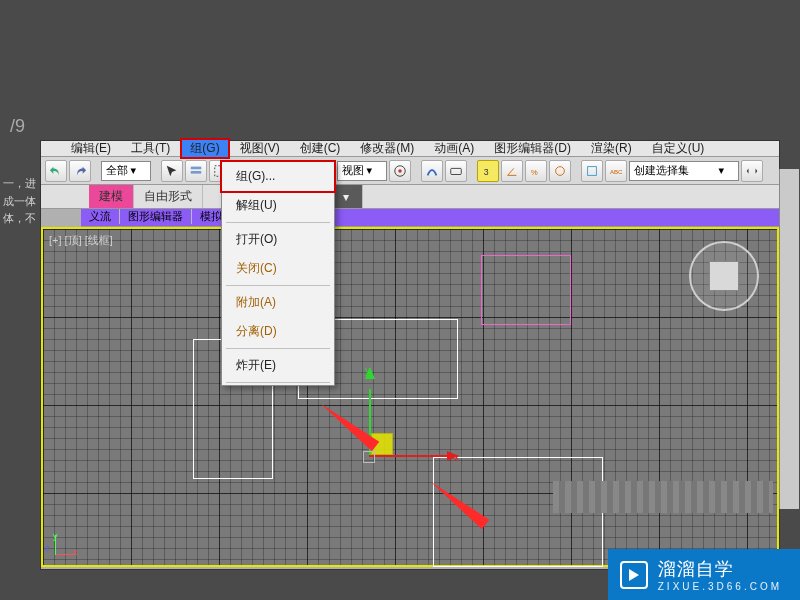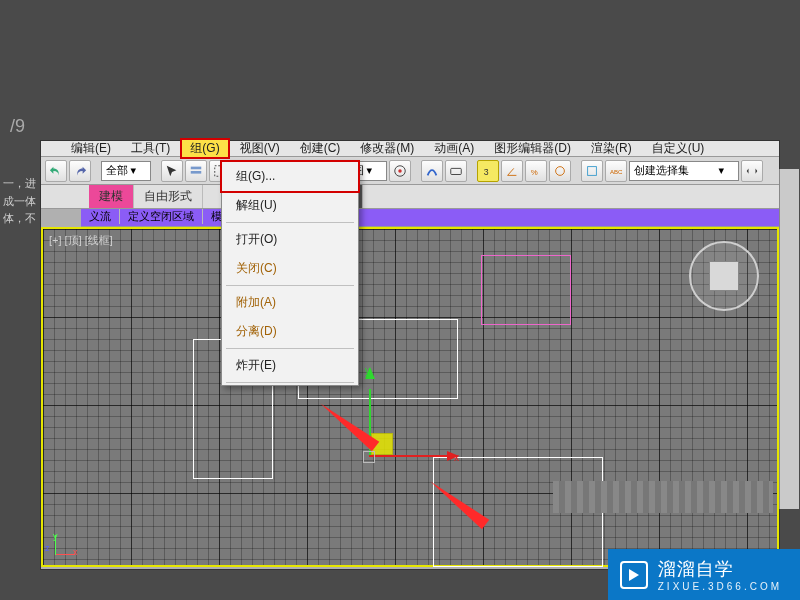--- a/index.html
+++ b/index.html
@@ -29,21 +29,21 @@
     align-items: center;
     padding-left: 20px;
   }
   .menu-item {
     padding: 2px 10px;
     cursor: default;
     font-size: 12px;
     color: #222;
   }
   .menu-item.open {
-    background: #fde047;
+    background: #3b82f6;
     border: 2px solid #d30000;
     padding: 0 8px;
   }
   .toolbar-row {
     display: flex;
     align-items: center;
     height: 28px;
     background: #d8d8d8;
     border-bottom: 1px solid #999;
     padding: 0 4px;
@@ -158,21 +158,21 @@
   .world-axis .wx { position:absolute; font-size:9px; color:#ff5050; left:18px; bottom:-2px; }
   .world-axis .wz { position:absolute; font-size:9px; color:#5560ff; left:-10px; bottom:2px; }
   .world-axis .lines { width:24px; height:24px; position:relative; }
   .world-axis .lines .lx { position:absolute; left:0; bottom:0; width:20px; height:1px; background:#ff5050;}
   .world-axis .lines .ly { position:absolute; left:0; bottom:0; width:1px; height:20px; background:#4fff4f;}
 
   .dropdown {
     position:absolute;
     left: 180px;
     top: 20px;
-    width: 138px;
+    width: 114px;
     background: #f2f2f2;
     border: 1px solid #8a8a8a;
     box-shadow: 3px 3px 6px rgba(0,0,0,0.35);
     z-index: 50;
   }
   .dropdown .dd-item {
     padding: 6px 14px;
     font-size: 12px;
     color: #222;
     display:flex; justify-content:space-between; align-items:center;
@@ -377,21 +377,21 @@
   <div class="ribbon">
     <div class="ribbon-tab active">建模</div>
     <div class="ribbon-tab">自由形式</div>
     <div class="ribbon-tab" style="flex:0 0 40px"></div>
     <div class="ribbon-tab dark">绘制</div>
     <div class="ribbon-tab highlight">填充</div>
     <div class="ribbon-tab dark" style="width:30px">▾</div>
   </div>
   <div style="display:flex;height:18px;background:#8b5cf6;border-bottom:1px solid #999;font-size:11px;align-items:flex-start;margin-left:40px;">
     <div style="padding:0 8px;border-right:1px solid #bbb">义流</div>
-    <div style="padding:0 8px;border-right:1px solid #bbb">定义空闭区域</div>
+    <div style="padding:0 8px;border-right:1px solid #bbb">图形编辑器</div>
     <div style="padding:0 8px;border-right:6px solid #7f1d1d">模拟</div>
   </div>
 
   <div class="viewport-wrap">
     <div class="grid-canvas"></div>
     <div class="view-label">[+] [顶] [线框]</div>
 
     <div class="obj-rect" style="left:150px; top:110px; width:80px; height:140px"></div>
     <div class="obj-rect" style="left:255px; top:90px; width:160px; height:80px"></div>
     <div class="obj-rect pink" style="left:438px; top:26px; width:90px; height:70px"></div>

